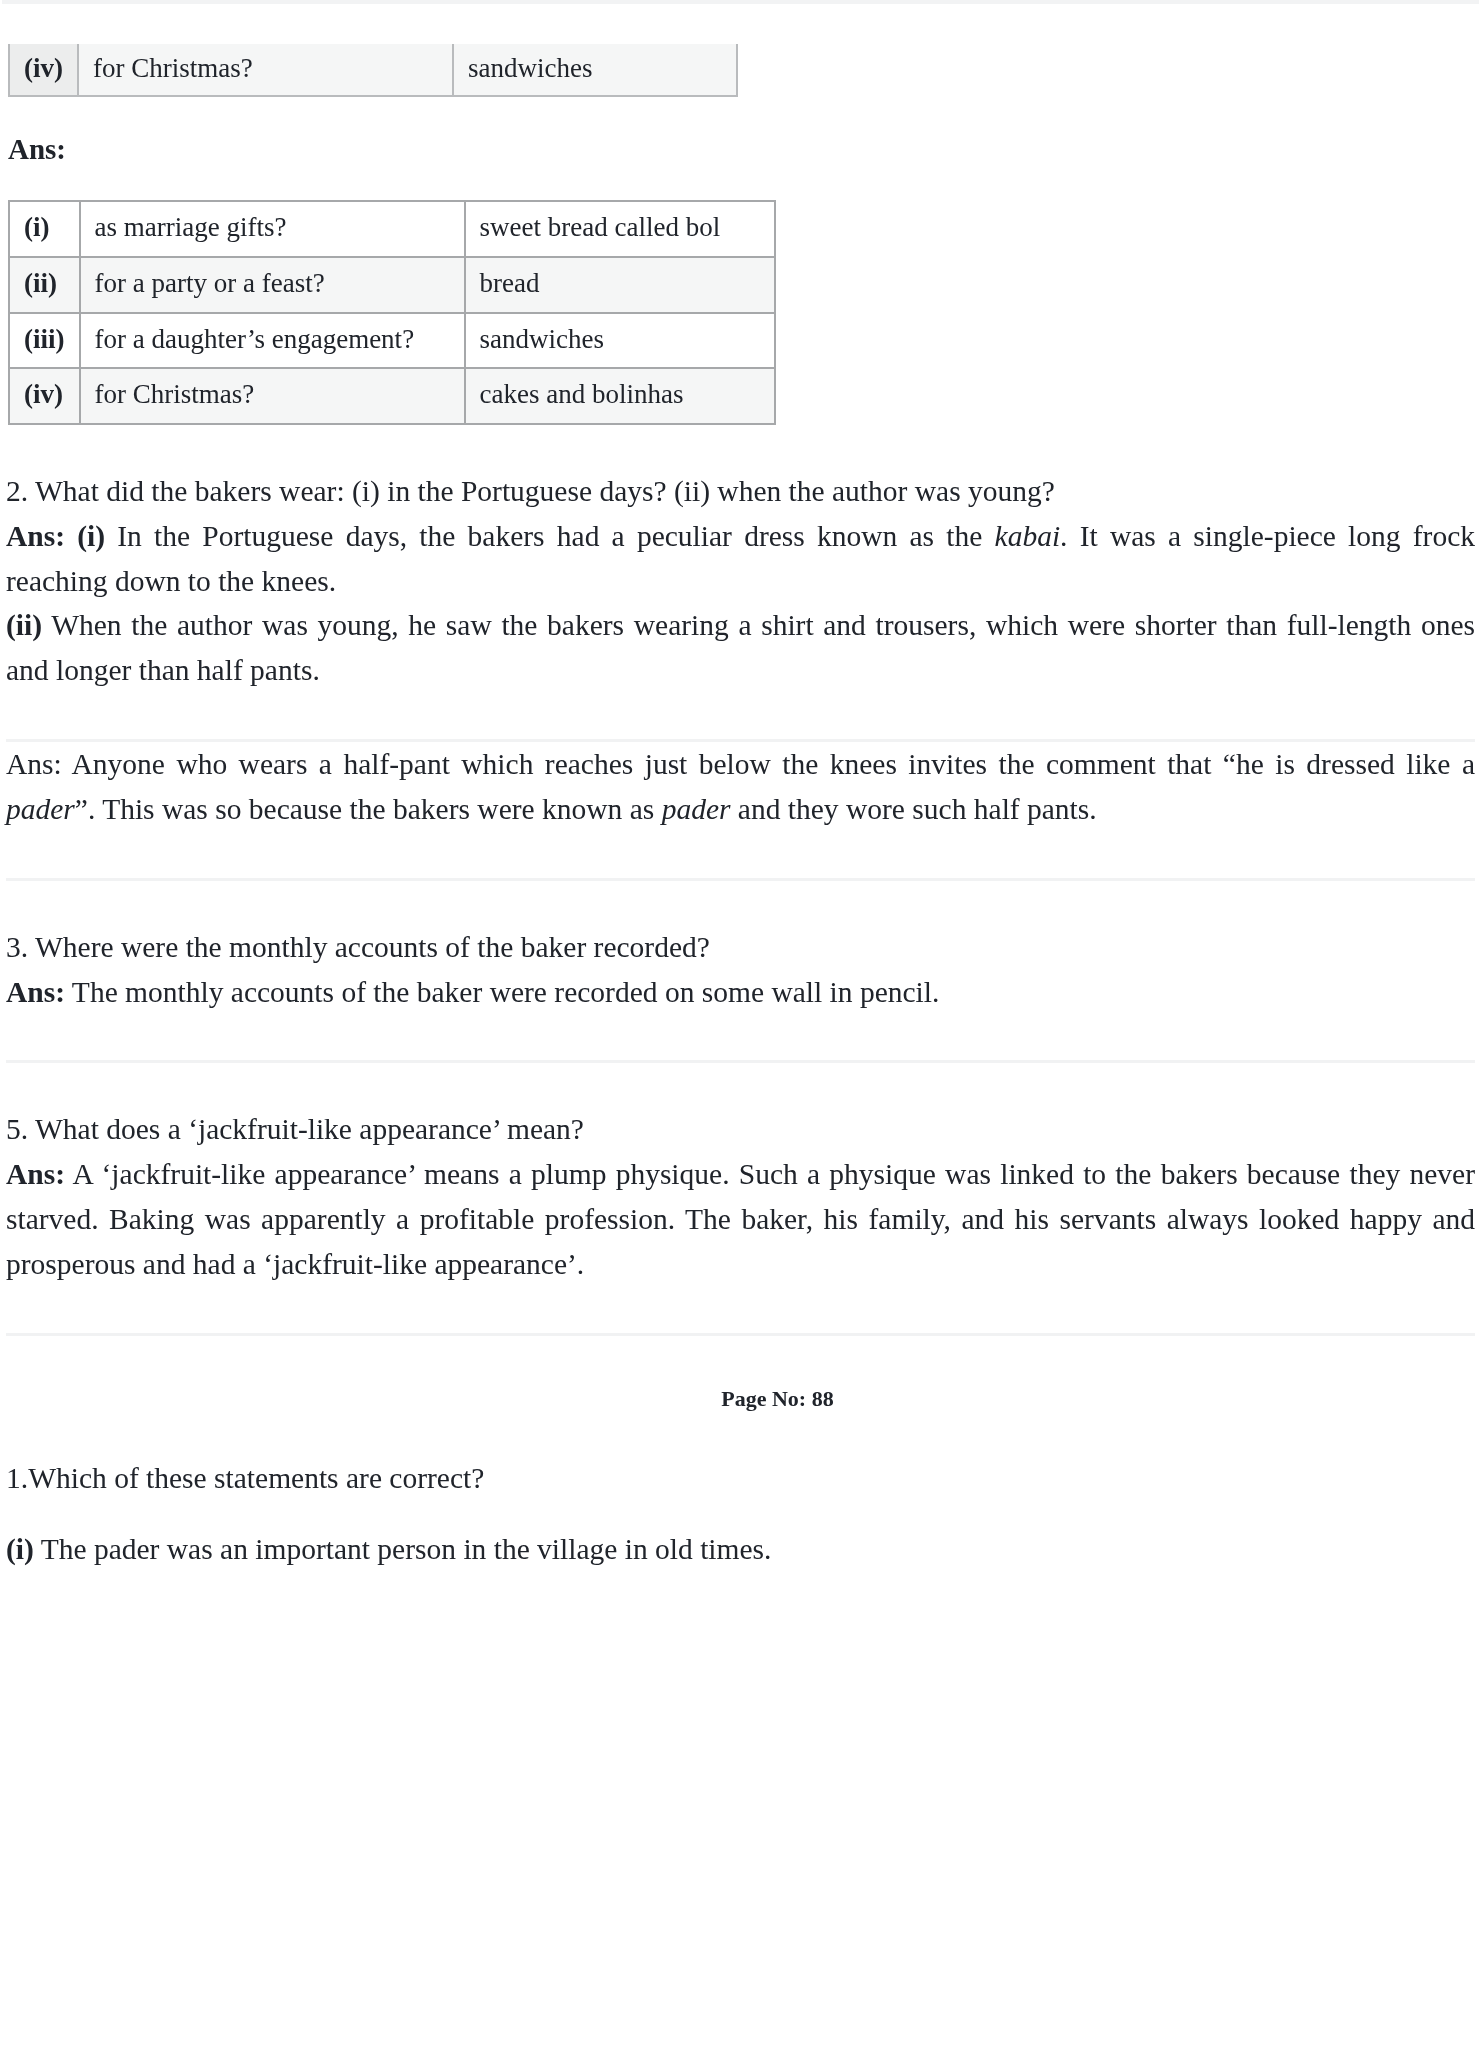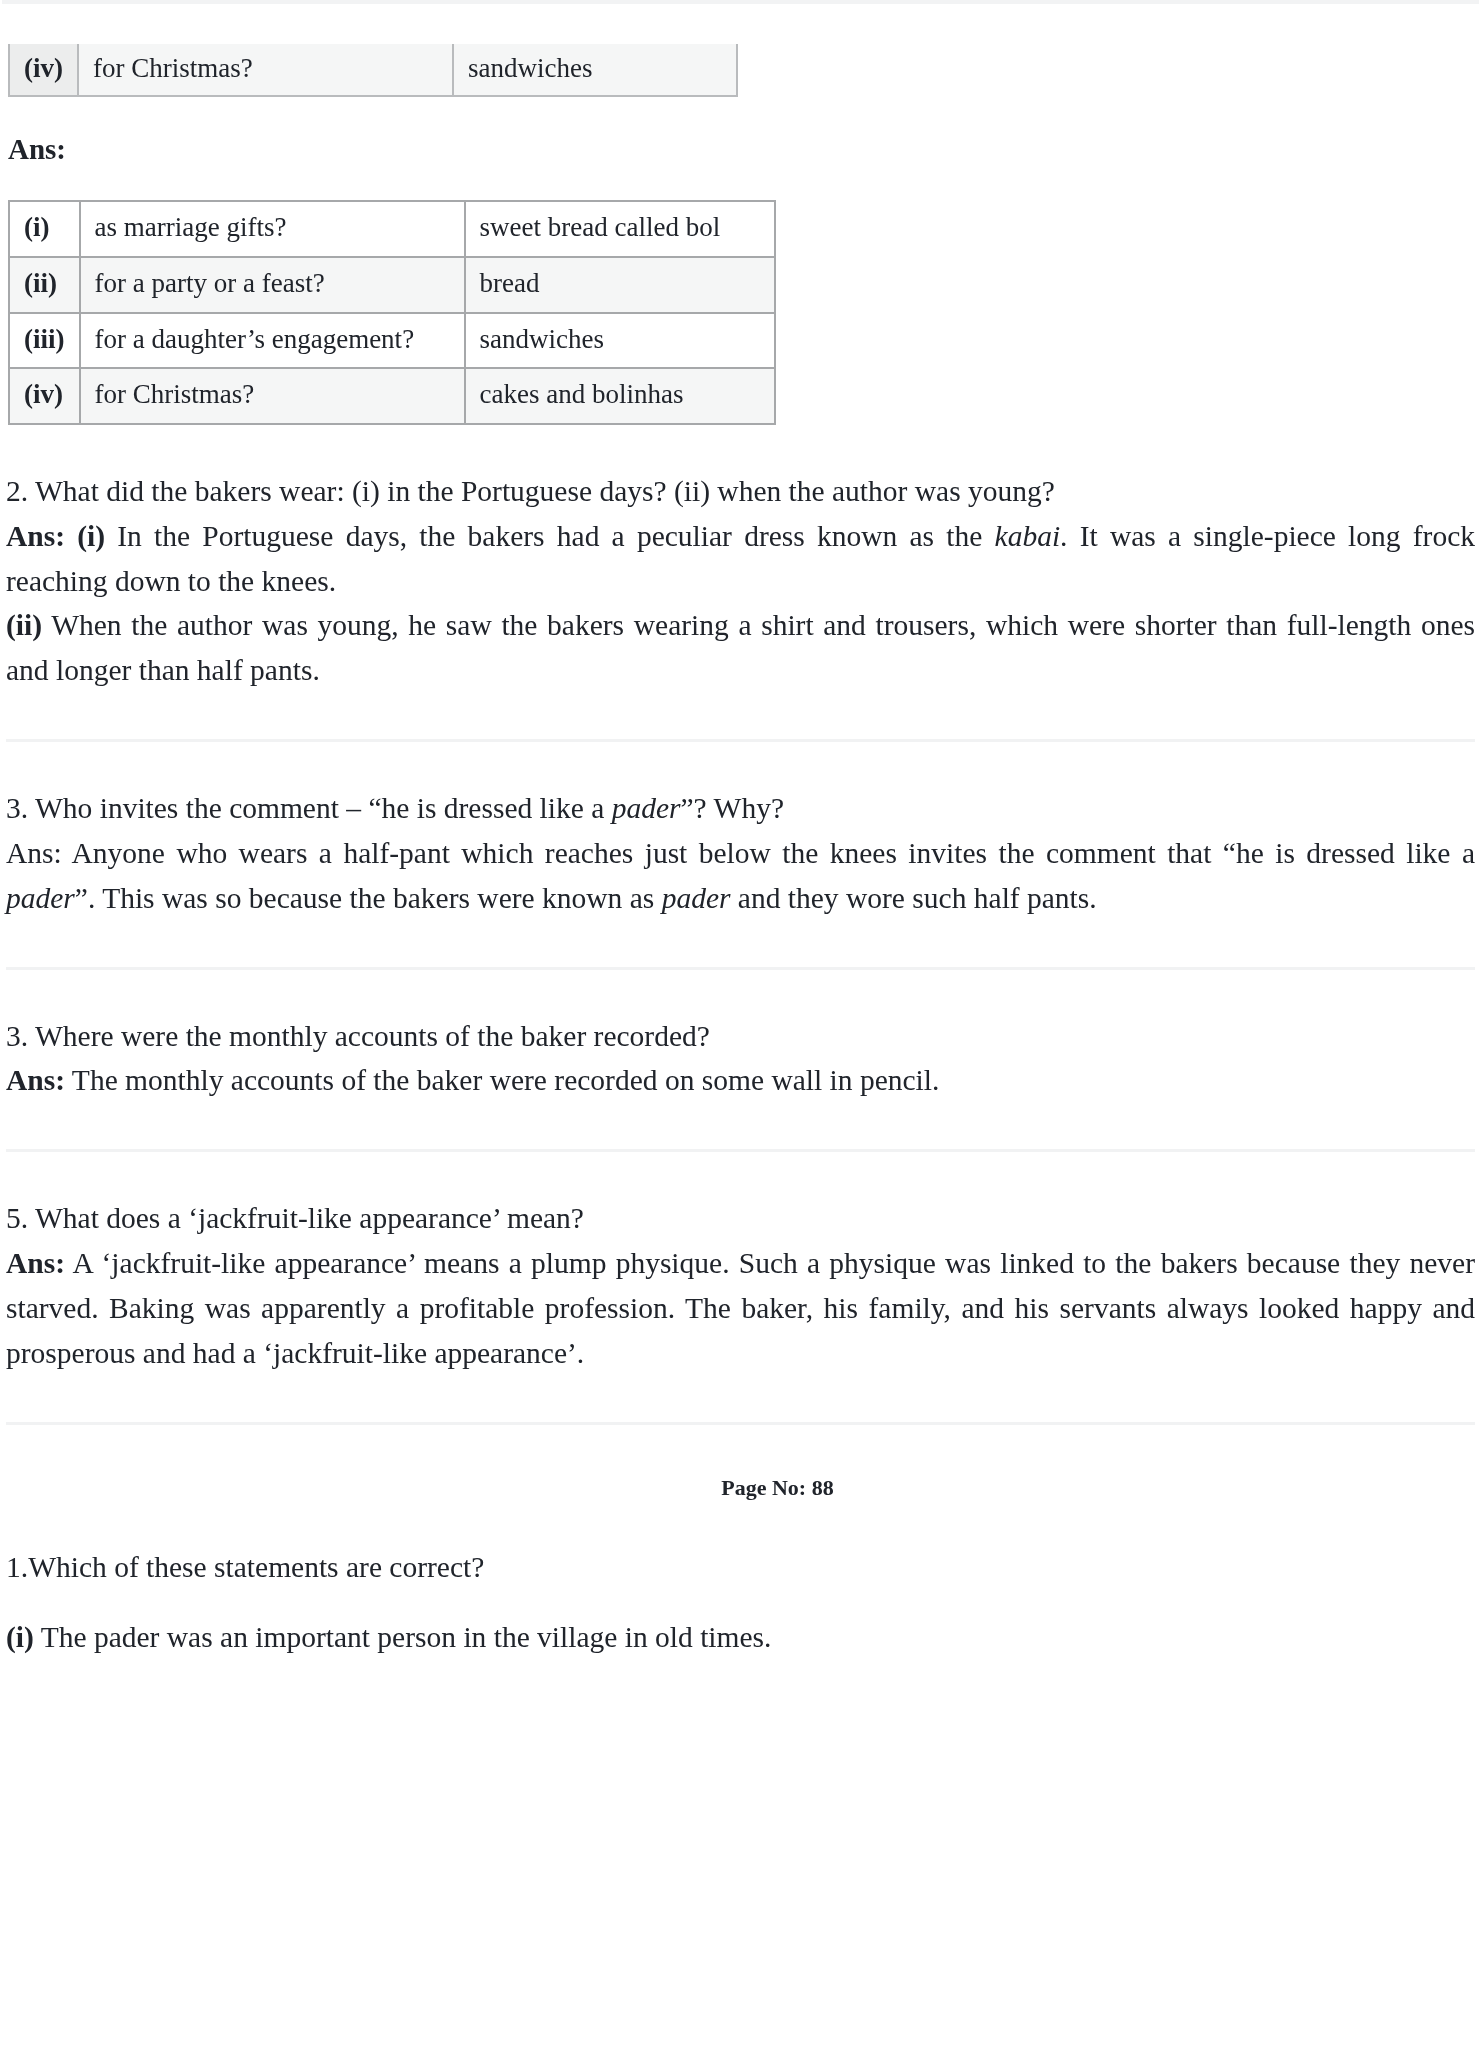--- a/index.html
+++ b/index.html
@@ -178,21 +178,20 @@
         </tbody>
       </table>
     </div>
 
     <p class="q spaced-top-lg">2. What did the bakers wear: (i) in the Portuguese days? (ii) when the author was young?</p>
     <p class="spaced-top-sm"><span class="lead">Ans: (i)</span><span> In the Portuguese days, the bakers had a peculiar dress known as the </span><i>kabai</i><span>. It was a single-piece long frock reaching down to the knees.</span></p>
     <p class="spaced-top-sm"><span class="lead">(ii)</span><span> When the author was young, he saw the bakers wearing a shirt and trousers, which were shorter than full-length ones and longer than half pants.</span></p>
 
     <hr class="sep">
 
-    <p class="spaced-top-lg"><span>3. Who invites the comment – “he is dressed like a </span><i>pader</i><span>”? Why?</span></p>
     <p class="spaced-top-sm"><span>Ans: Anyone who wears a half-pant which reaches just below the knees invites the comment that “he is dressed like a </span><i>pader</i><span>”. This was so because the bakers were known as </span><i>pader</i><span> and they wore such half pants.</span></p>
 
     <hr class="sep">
 
     <p class="q spaced-top-lg">3. Where were the monthly accounts of the baker recorded?</p>
     <p class="spaced-top-sm"><span class="lead">Ans:</span><span> The monthly accounts of the baker were recorded on some wall in pencil.</span></p>
 
     <hr class="sep">
 
     <p class="q spaced-top-lg">5. What does a ‘jackfruit-like appearance’ mean?</p>

